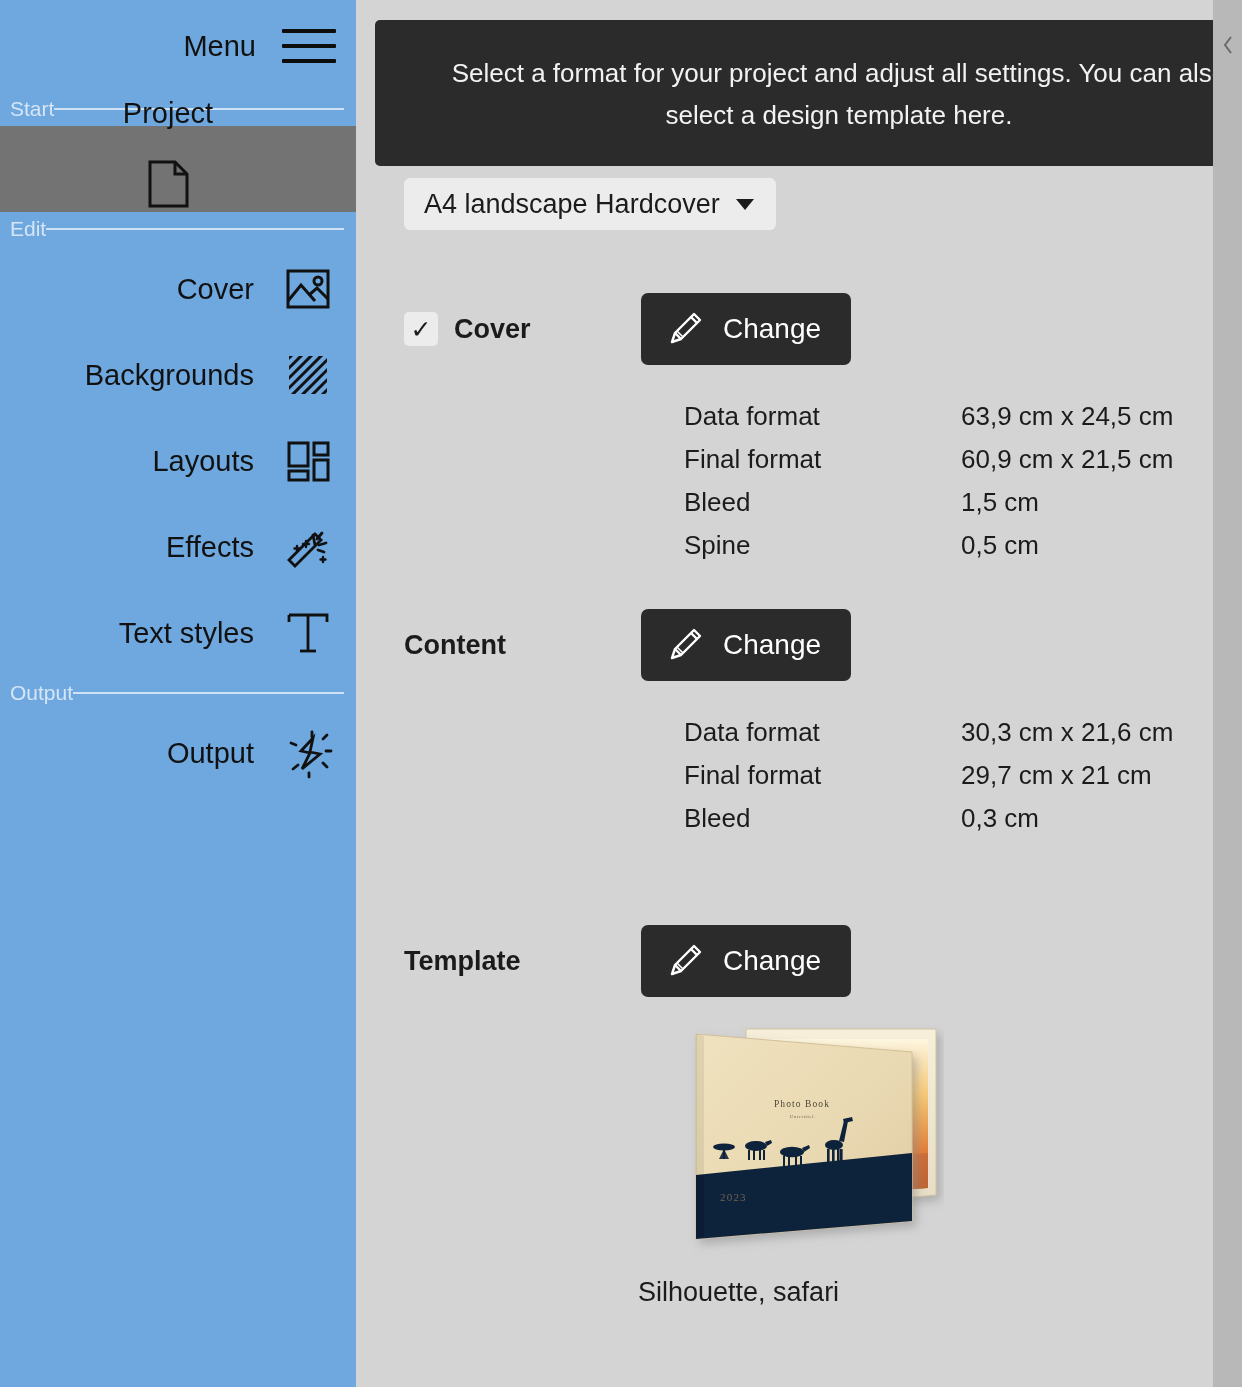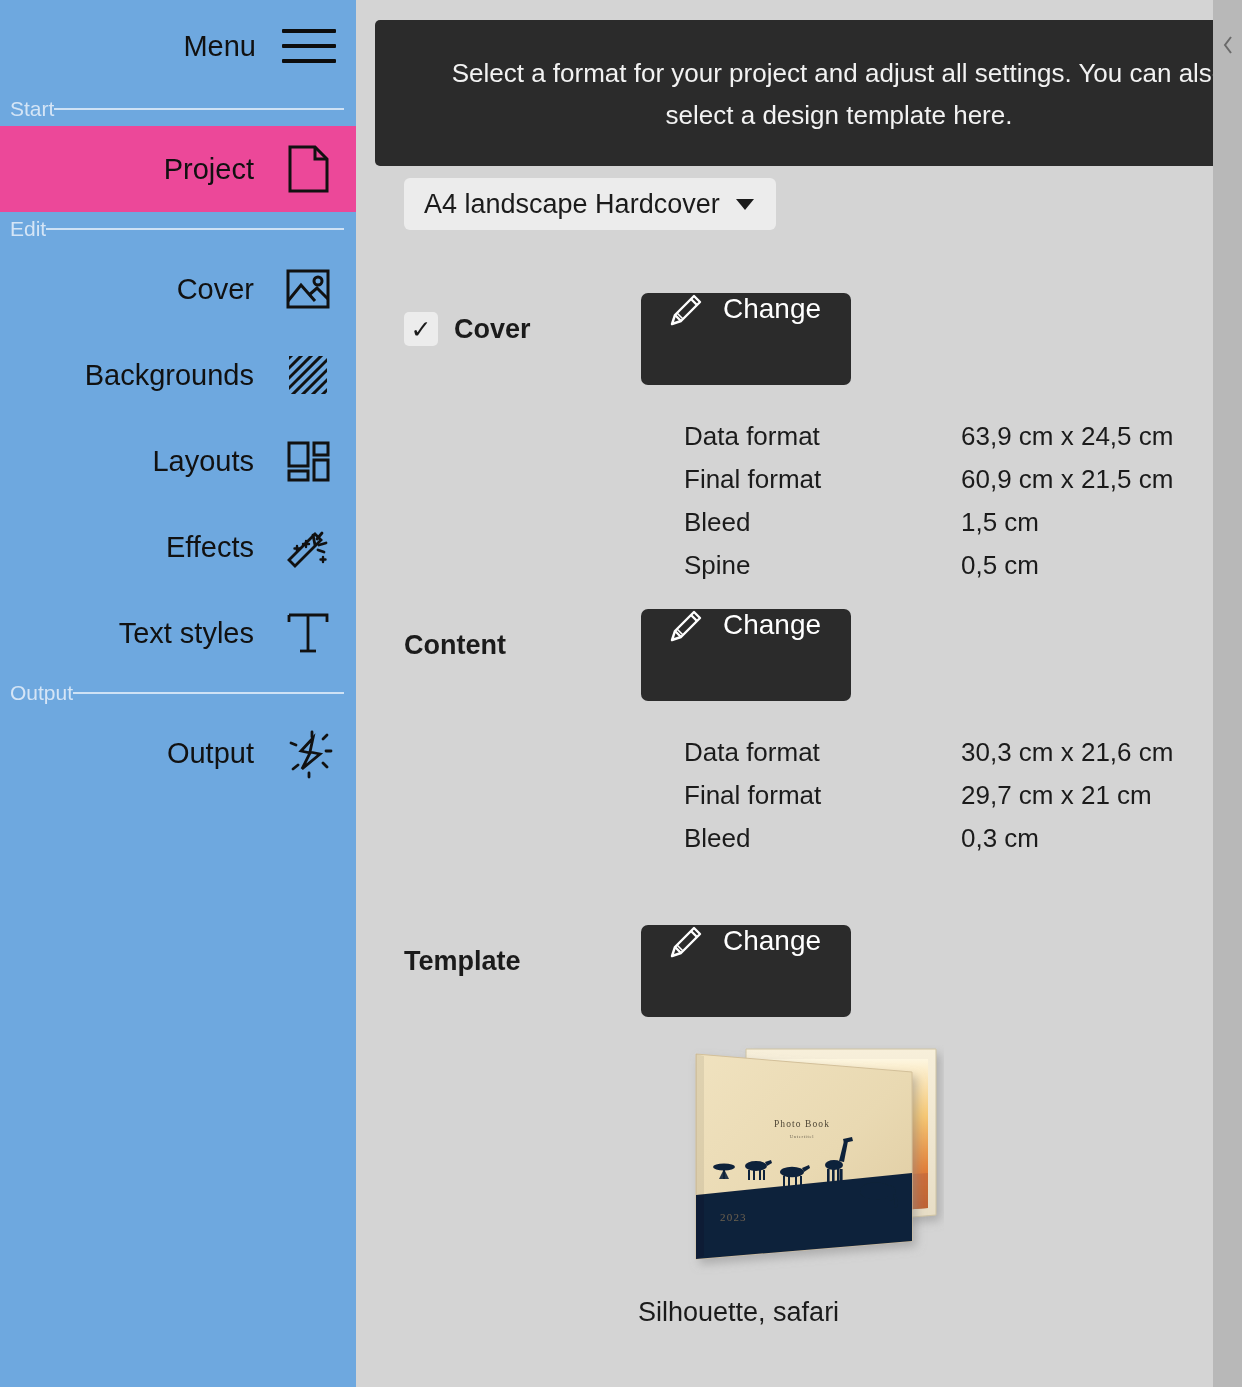--- a/index.html
+++ b/index.html
@@ -85,21 +85,22 @@
     padding-right: 20px;
     gap: 26px;
     cursor: pointer;
   }
   .nav-item .nav-label {
     font-size: 29px;
     color: #111;
     white-space: nowrap;
   }
   .nav-item.active {
-    background: #ec4899;
+    background: #737373;
+    flex-direction: column;
   }
   .nav-icon {
     width: 56px;
     height: 56px;
     display: flex;
     align-items: center;
     justify-content: center;
     flex: 0 0 56px;
   }
   .nav-icon svg { display: block; }
@@ -212,24 +213,24 @@
     font-size: 27px;
     font-weight: bold;
     color: #1b1b1b;
   }
 
   .change-btn {
     margin-left: 5px;
     background: #2b2b2b;
     border: none;
     border-radius: 7px;
-    height: 92px;
+    height: 72px;
     padding: 0 30px 0 26px;
     display: flex;
-    align-items: flex-start;
+    align-items: center;
     gap: 20px;
     cursor: pointer;
   }
   .change-btn .cb-label {
     font-size: 28px;
     color: #ffffff;
     font-family: "Liberation Sans", sans-serif;
   }
   .pencil-icon { width: 36px; height: 36px; display:block; }
 

